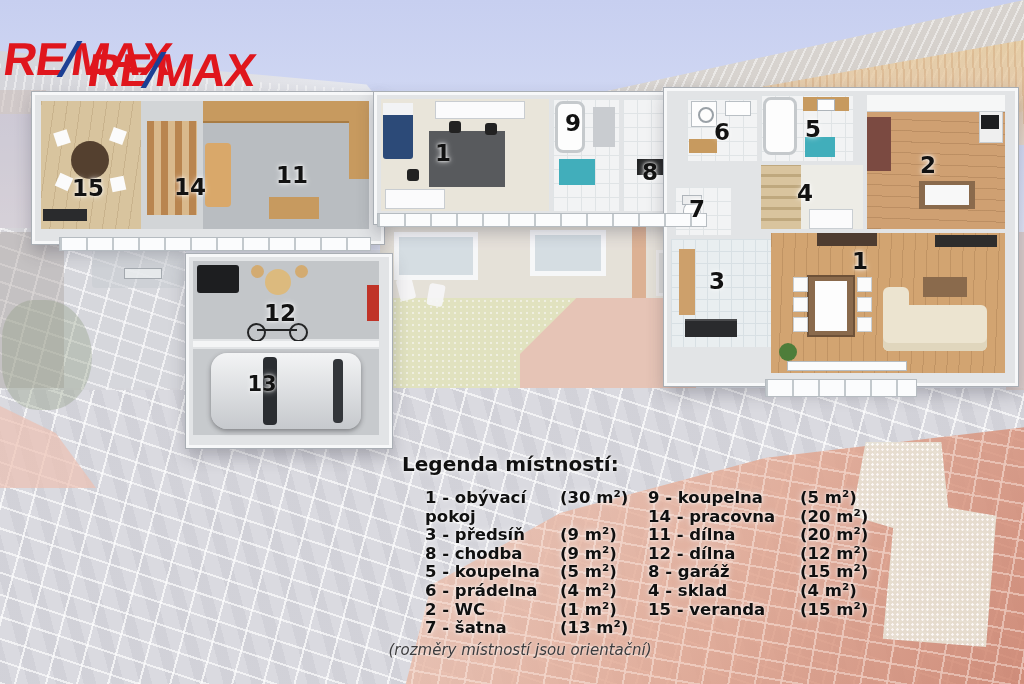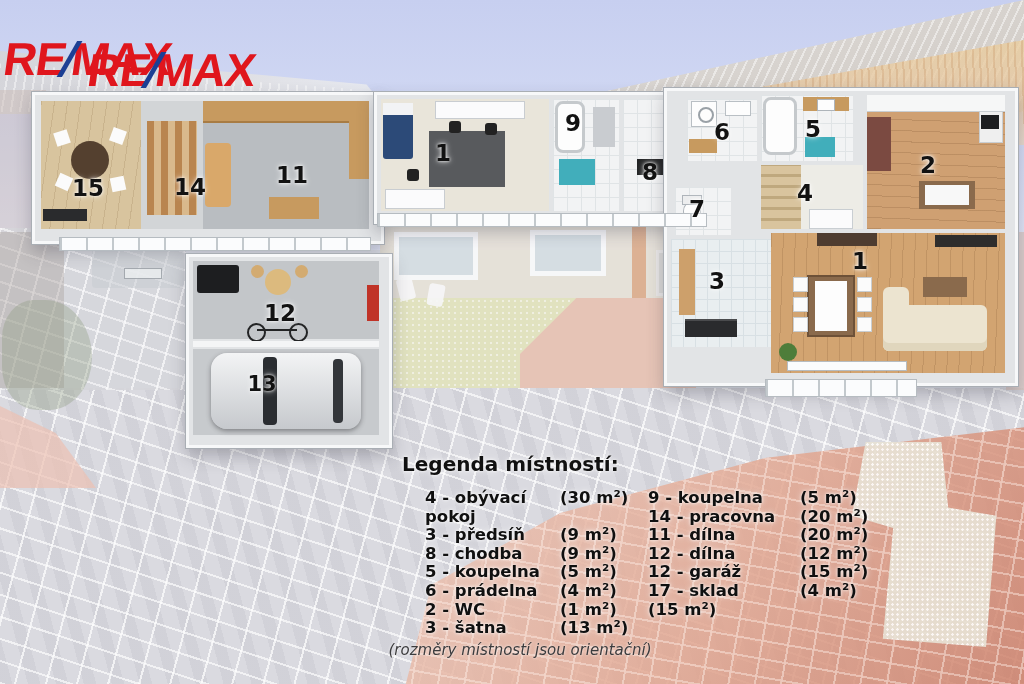--- a/index.html
+++ b/index.html
@@ -282,21 +282,21 @@
   <div class="room-num" style="left:292px;top:175px;">11</div>
   <div class="room-num" style="left:280px;top:313px;">12</div>
   <div class="room-num" style="left:262px;top:384px;font-size:21px;">13</div>
   <div class="room-num" style="left:182px;top:187px;margin-left:8px;">14</div>
   <div class="room-num" style="left:88px;top:188px;">15</div>
 
   <div class="abs legend-heading">Legenda místností:</div>
 
   <div class="abs legend-col legend-colA">
     <div class="legend-row">
-        <span class="legend-label">4 - obývací pokoj</span>
+        <span class="legend-label">1 - obývací pokoj</span>
         <span>(30 m²)</span>
       </div>
     <div class="legend-row">
         <span class="legend-label">3 - předsíň</span>
         <span>(9 m²)</span>
       </div>
     <div class="legend-row">
         <span class="legend-label">8 - chodba</span>
         <span>(9 m²)</span>
       </div>
@@ -306,21 +306,21 @@
       </div>
     <div class="legend-row">
         <span class="legend-label">6 - prádelna</span>
         <span>(4 m²)</span>
       </div>
     <div class="legend-row">
         <span class="legend-label">2 - WC</span>
         <span>(1 m²)</span>
       </div>
     <div class="legend-row">
-        <span class="legend-label">3 - šatna</span>
+        <span class="legend-label">7 - šatna</span>
         <span>(13 m²)</span>
       </div>
   </div>
 
   <div class="abs legend-col legend-colB">
     <div class="legend-row">
         <span class="legend-label">9 - koupelna</span>
         <span>(5 m²)</span>
       </div>
     <div class="legend-row">
@@ -329,27 +329,28 @@
       </div>
     <div class="legend-row">
         <span class="legend-label">11 - dílna</span>
         <span>(20 m²)</span>
       </div>
     <div class="legend-row">
         <span class="legend-label">12 - dílna</span>
         <span>(12 m²)</span>
       </div>
     <div class="legend-row">
-        <span class="legend-label">12 - garáž</span>
+        <span class="legend-label">8 - garáž</span>
         <span>(15 m²)</span>
       </div>
     <div class="legend-row">
-        <span class="legend-label">17 - sklad</span>
+        <span class="legend-label">4 - sklad</span>
         <span>(4 m²)</span>
       </div>
     <div class="legend-row">
+        <span class="legend-label">15 - veranda</span>
         <span>(15 m²)</span>
       </div>
   </div>
 
   <div class="abs note">(rozměry místností jsou orientační)</div>
 
 </div>
 
 </body></html>

